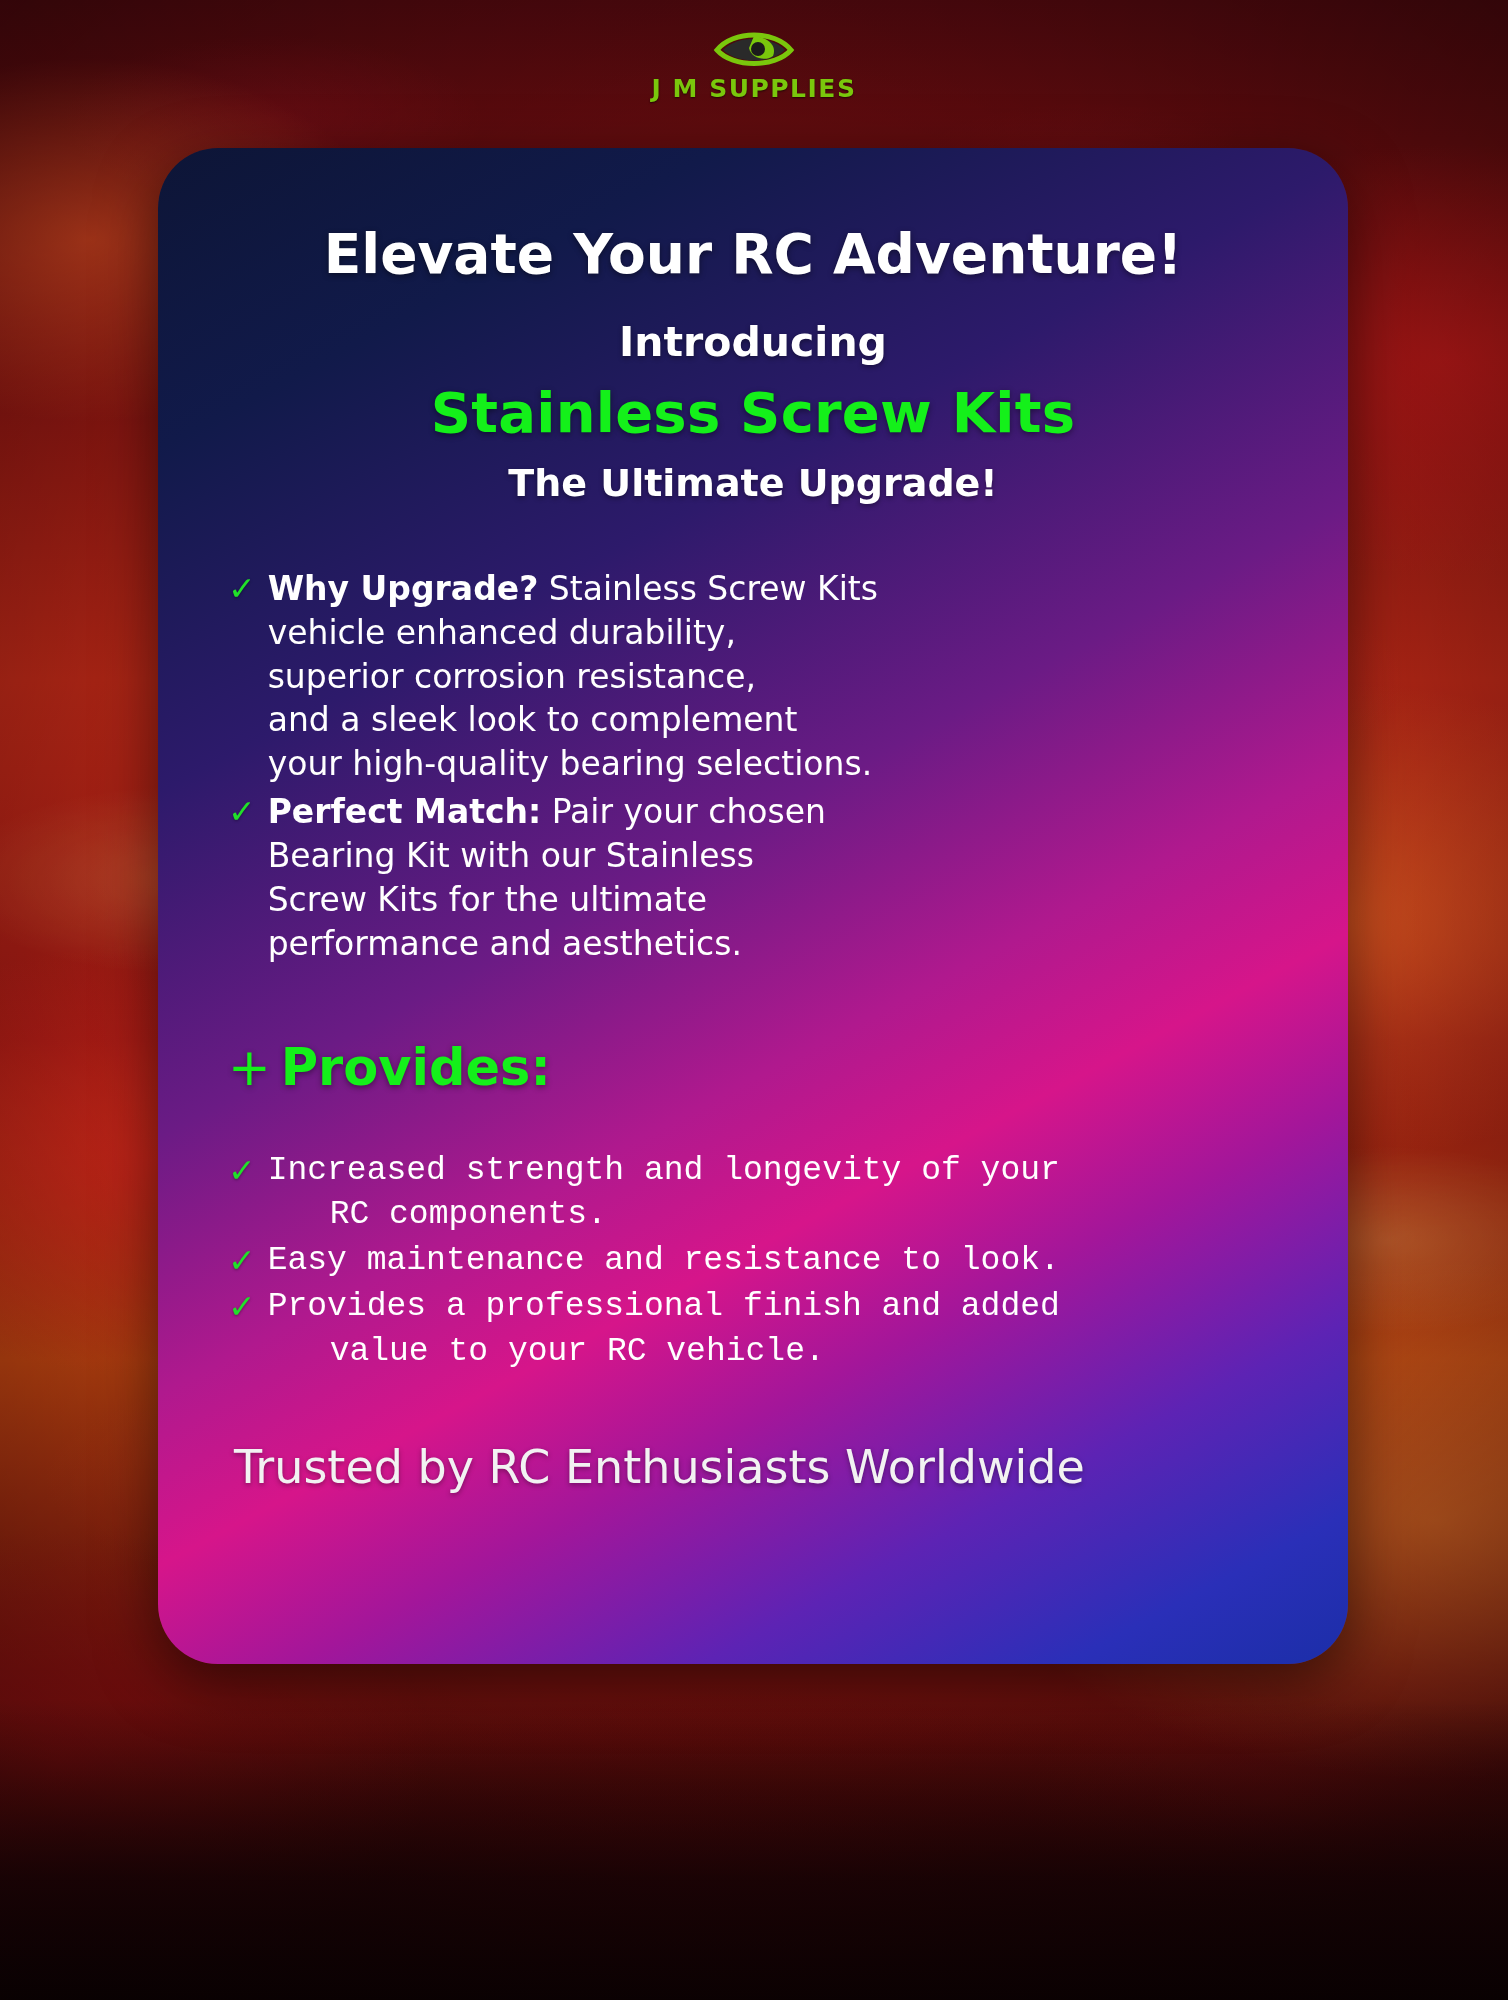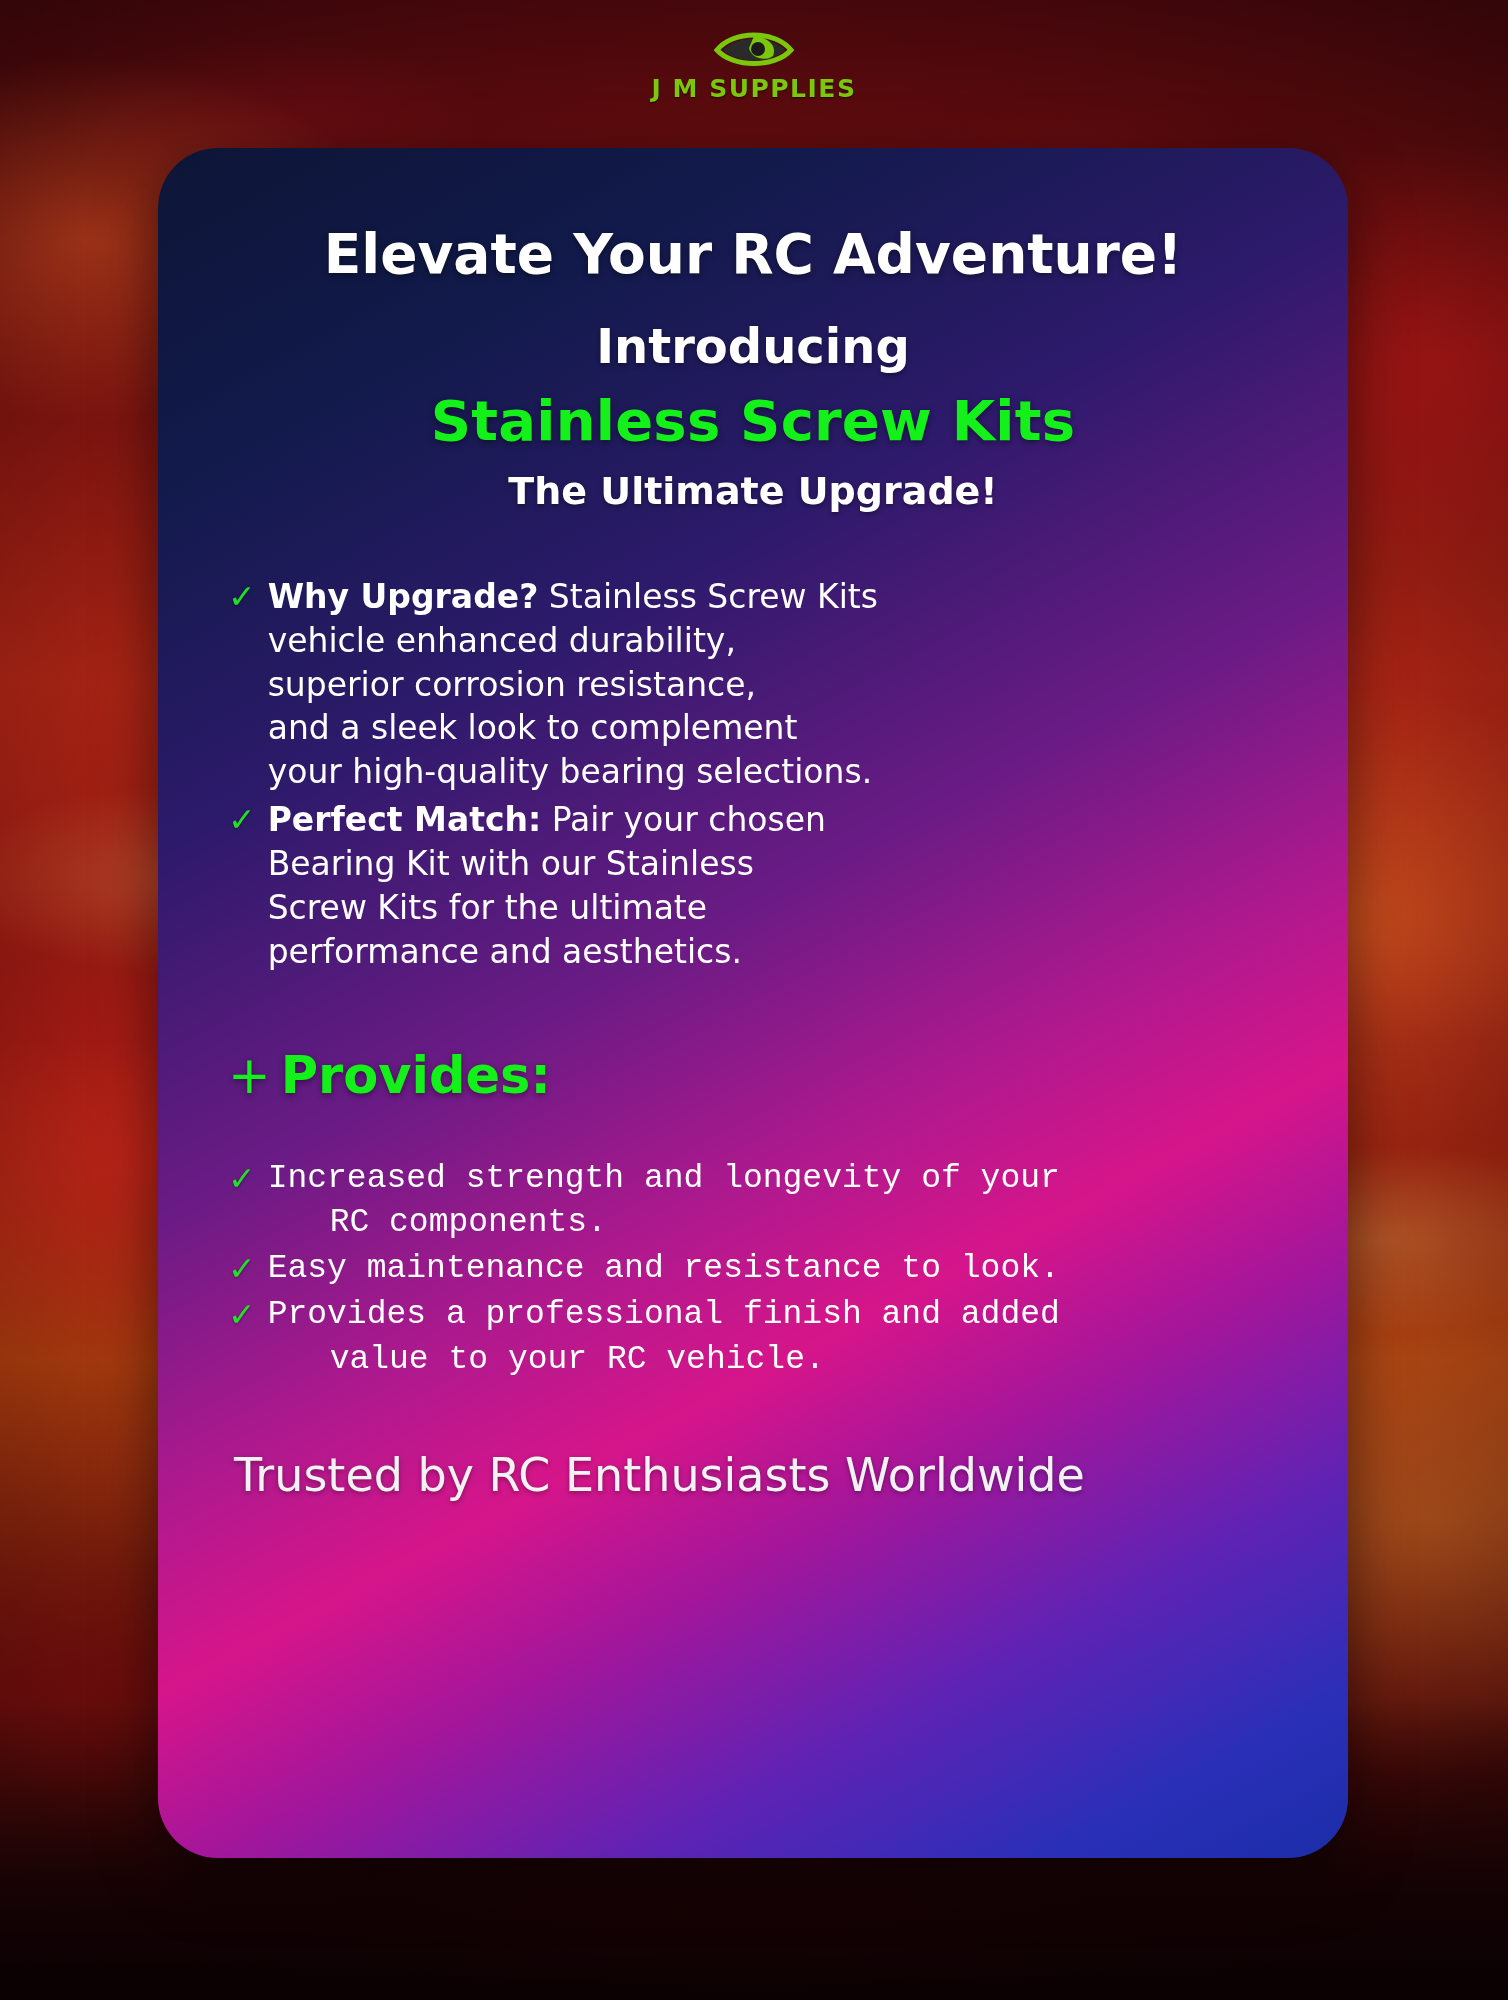--- a/index.html
+++ b/index.html
@@ -88,21 +88,21 @@
     color: #7ac70c;
     text-shadow: 0 1px 2px rgba(0,0,0,0.6);
   }
 
   
   .card {
     position: absolute;
     left: 158px;
     top: 148px;
     width: 1190px;
-    height: 1710px;
+    height: 1516px;
     border-radius: 60px;
     background:
       linear-gradient(152deg,
         #0d1536 0%,
         #111a4a 14%,
         #2d1a6b 30%,
         #6b1b85 46%,
         #b0198e 58%,
         #d6158a 66%,
         #a3169a 74%,
@@ -128,21 +128,21 @@
     font-weight: 700;
     font-size: 55px;
     line-height: 1.05;
     color: #ffffff;
     text-shadow: 0 2px 6px rgba(0,0,0,0.45);
   }
   .sub-intro {
     margin: 34px 0 0 0;
     text-align: center;
     font-weight: 700;
-    font-size: 48px;
+    font-size: 41px;
     color: #ffffff;
     text-shadow: 0 2px 5px rgba(0,0,0,0.4);
   }
   .product-name {
     margin: 14px 0 0 0;
     text-align: center;
     font-weight: 700;
     font-size: 56px;
     letter-spacing: 0.2px;
     color: #14f01a;

